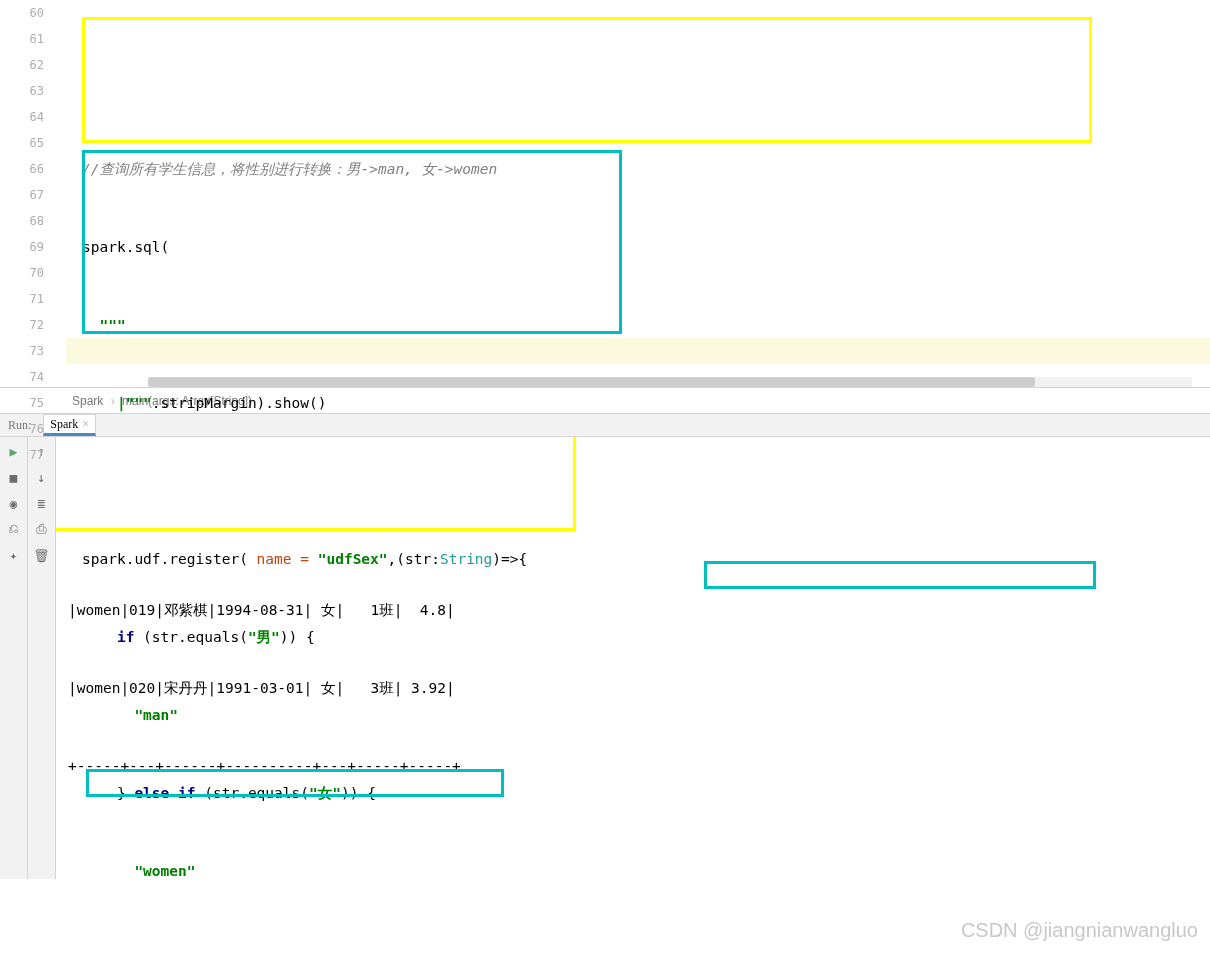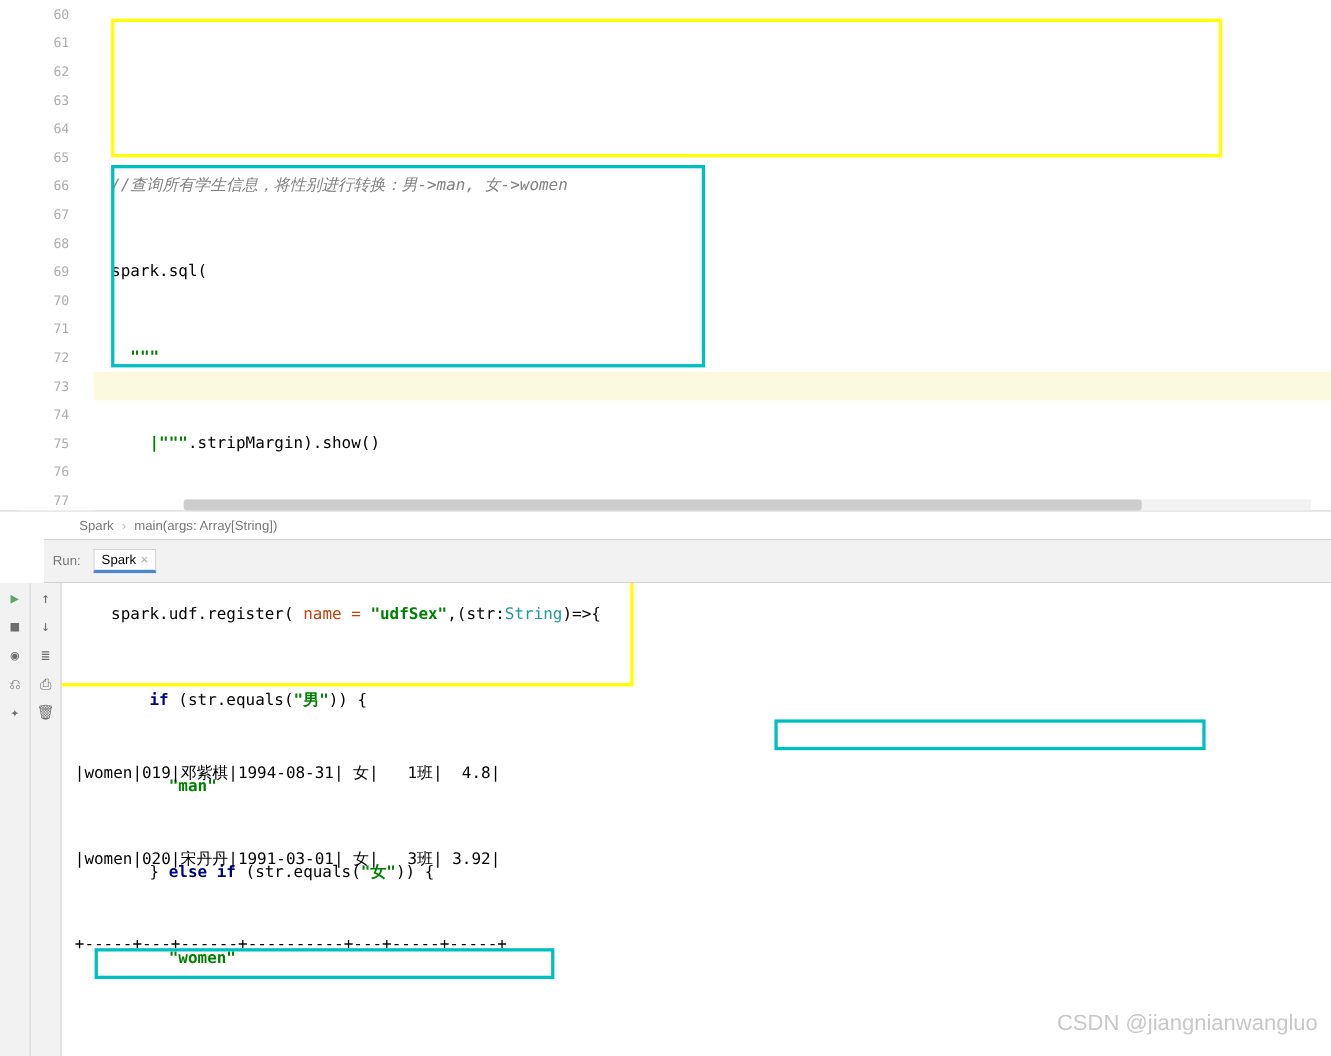--- a/index.html
+++ b/index.html
@@ -1,32 +1,32 @@
 <!DOCTYPE html>
 <html><head>
 <meta charset="utf-8">
 <style>
 * { box-sizing: border-box; margin: 0; padding: 0; }
 body { font-family: "Consolas", "Monaco", monospace; font-size: 13px; background: #fff; color: #000; width: 1210px; height: 960px; overflow: hidden; position: relative; }
-.editor-area { display: flex; height: 464px; background: #fff; padding-left: 19px; }
+.editor-area { display: flex; height: 387px; background: #fff; }
 .gutter { width: 66px; background: #fff; color: #adadad; text-align: right; padding-right: 22px; font-size: 12px; line-height: 26px; user-select: none; position: relative; }
 .gutter .ln { height: 26px; }
 .code { flex: 1; line-height: 26px; font-size: 14.5px; white-space: pre; position: relative; padding-left: 16px; }
 .code-line { height: 26px; }
 .hl-yellow { position: absolute; border: 3px solid #ffff00; z-index: 1; pointer-events: none; }
 .hl-teal { position: absolute; border: 3px solid #00bfbf; z-index: 1; pointer-events: none; }
 .hl-line { position: absolute; left: 0; right: 0; height: 26px; background: #fcfade; z-index: 0; }
 .kw { color: #000080; font-weight: bold; }
 .str { color: #008000; font-weight: bold; }
 .param { color: #c2410c; }
 .type { color: #20999d; }
 .comment { color: #808080; font-style: italic; }
 .breadcrumb { height: 26px; line-height: 26px; padding-left: 72px; font-size: 12px; color: #787878; border-top: 1px solid #d4d4d4; font-family: Liberation Sans, sans-serif; }
 .breadcrumb .sep { margin: 0 4px; color: #bbb; }
-.run-header { display: flex; height: 40px; border-top: 1px solid #d4d4d4; border-bottom: 1px solid #d4d4d4; background: #f2f2f2; align-items: center; font-family: Liberation Sans, sans-serif; font-size: 12px; margin-left: 40px; }
+.run-header { display: flex; height: 24px; border-top: 1px solid #d4d4d4; border-bottom: 1px solid #d4d4d4; background: #f2f2f2; align-items: center; font-family: Liberation Serif, serif; font-size: 12px; }
 .run-label { padding: 0 8px; color: #787878; }
 .run-tab { height: 22px; line-height: 22px; padding: 0 6px; background: #fff; border: 1px solid #d4d4d4; border-bottom: 3px solid #4a88c7; margin-left: 4px; display: flex; align-items: center; gap: 4px; }
 .run-tab .close { color: #aaa; cursor: pointer; }
 .run-body { display: flex; height: 442px; }
 .run-toolbar { width: 28px; background: #f2f2f2; border-right: 1px solid #d4d4d4; display: flex; flex-direction: column; align-items: center; padding-top: 6px; gap: 10px; }
 .tb-icon { width: 16px; height: 16px; color: #6e6e6e; display: flex; align-items: center; justify-content: center; }
 .run-toolbar2 { width: 28px; background: #f2f2f2; border-right: 1px solid #d4d4d4; display: flex; flex-direction: column; align-items: center; padding-top: 6px; gap: 10px; }
 .console { flex: 1; font-size: 14.5px; line-height: 26px; white-space: pre; position: relative; padding-left: 12px; padding-top: 4px; overflow: hidden; }
 .watermark { position: absolute; right: 12px; bottom: 18px; color: #c8c8c8; font-family: -apple-system, "Segoe UI", sans-serif; font-size: 20px; text-align: center; }
 .scrollbar-h { position: absolute; left: 82px; right: 18px; bottom: 0; height: 10px; background: #f2f2f2; }

